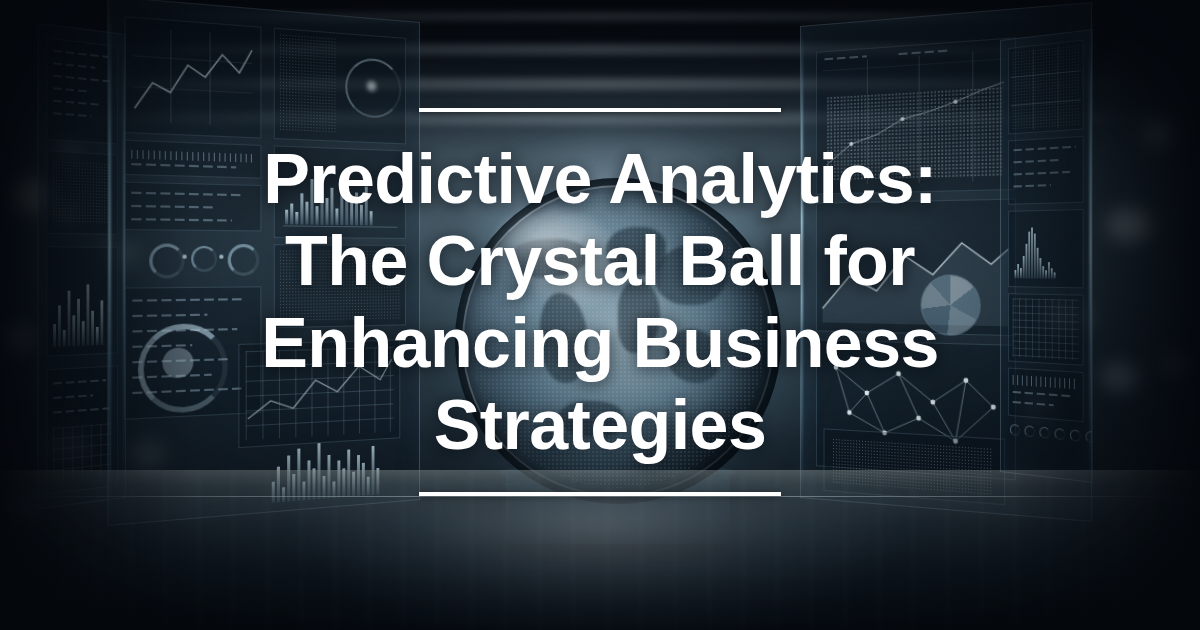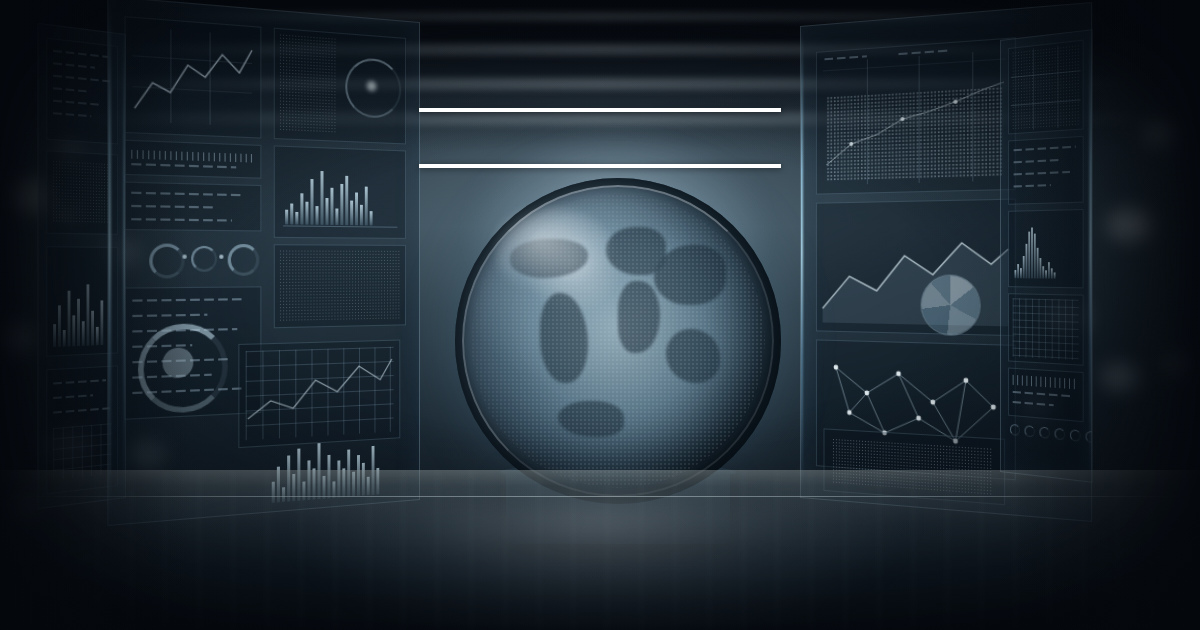--- a/index.html
+++ b/index.html
@@ -540,16 +540,20 @@
   <div id="floor"></div>
   <div id="floor-streaks"></div>
   <div id="floor-horizon"></div>
   <div id="floor-glow"></div>
 
   <div class="layer" id="room-vignette"></div>
   <div class="layer" id="room-side-dark"></div>
 
   <div id="title-block">
     <div class="rule" id="rule-top"></div>
+    <h1 id="headline">Predictive Analytics:
+The Crystal Ball for
+Enhancing Business
+Strategies</h1>
     <div class="rule" id="rule-bottom"></div>
   </div>
 
 </div>
 
 </body></html>

